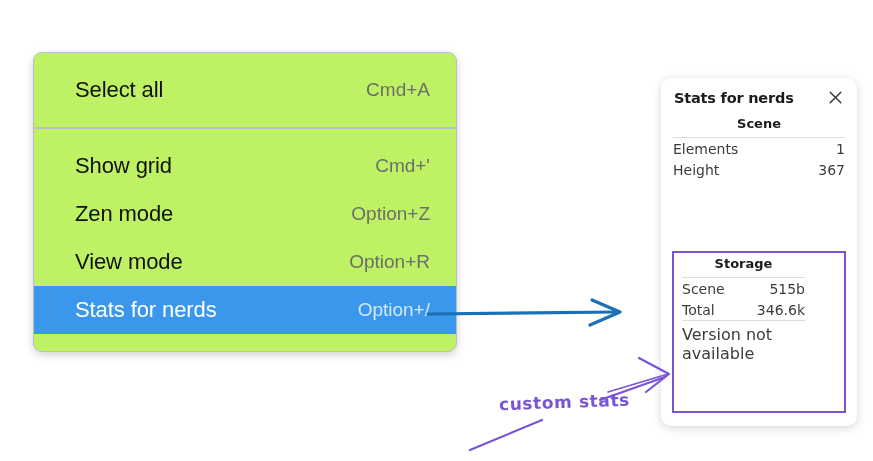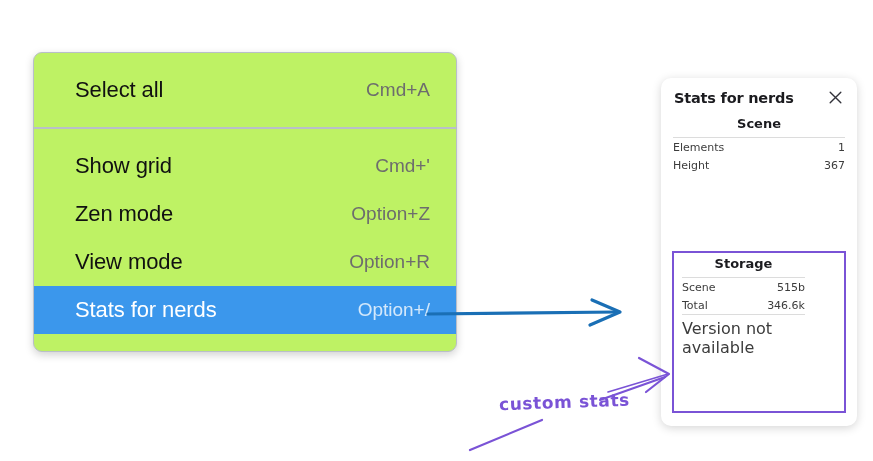--- a/index.html
+++ b/index.html
@@ -110,21 +110,21 @@
   }
   .rule {
     height: 1px;
     background: #dcdcdc;
     margin: 0;
   }
   .stat-row {
     display: flex;
     justify-content: space-between;
     align-items: baseline;
-    font-size: 11px;
+    font-size: 14px;
     color: #3c3c3c;
     padding: 3px 0 2px 0;
   }
   .stat-row .k { text-align: left; }
   .stat-row .v { text-align: right; }
   .single-line {
     font-size: 16px;
     color: #3c3c3c;
     padding: 4px 0 3px 0;
   }

